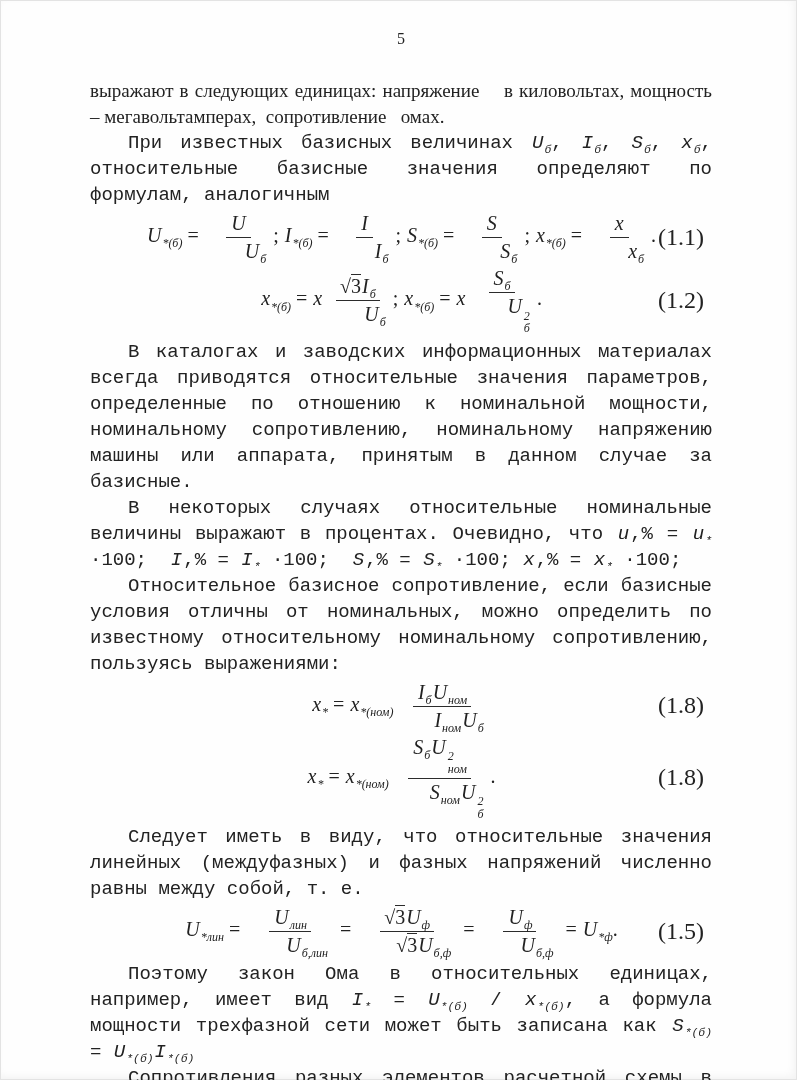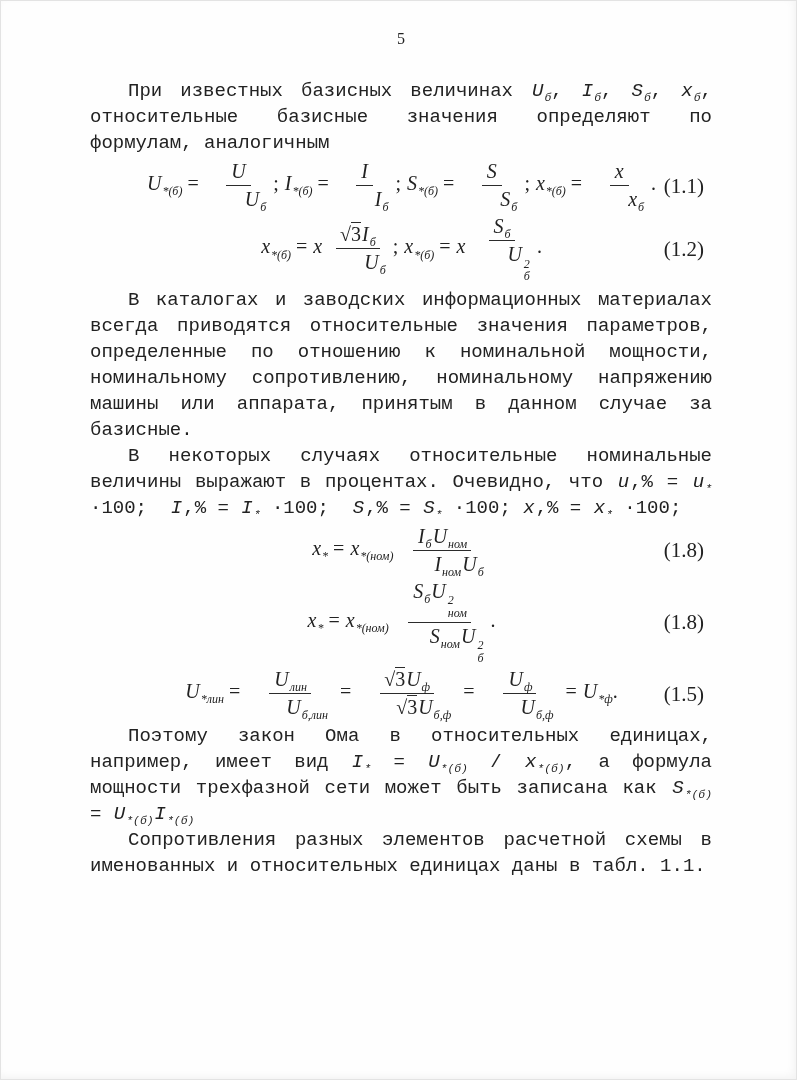--- a/index.html
+++ b/index.html
@@ -40,29 +40,30 @@
   .fd{ padding:2px 4px 0;margin-left:33px; }
   .eq{
     position:relative;
     display:flex; justify-content:center; align-items:center;
     margin:4px 0;
     font-size:20px;
     line-height:1.15;
     min-height:46px;
   }
   .eq-no{ position:absolute; right:8px; top:50%; transform:translateY(-50%);
-          font-size:21px; font-style:normal; }
+          font-size:24px; font-style:normal; }
 </style>
 </head>
 <body>
 
 <div class="page">
 
   <p class="page-number">5</p>
 
+  <p class="para">выражают в следующих единицах: напряжение&nbsp;&nbsp;&nbsp; в киловольтах, мощность – мегавольтамперах,&nbsp; сопротивление&nbsp;&nbsp; омах.</p>
 
   <p class="para indent">При известных базисных величинах <i class="mv">U</i><sub>б</sub>, <i class="mv">I</i><sub>б</sub>, <i class="mv">S</i><sub>б</sub>, <i class="mv">x</i><sub>б</sub>, относительные ба­зисные значения определяют по формулам, аналогичным</p>
 
   <div class="eq">
     <span class="eq-body"><i class="mv">U</i><sub>*(б)</sub> = <span class="frac">
           <span class="fn"><i class="mv">U</i></span>
           <span class="fd"><i class="mv">U</i><sub>б</sub></span>
         </span>; <i class="mv">I</i><sub>*(б)</sub> = <span class="frac">
           <span class="fn"><i class="mv">I</i></span>
           <span class="fd"><i class="mv">I</i><sub>б</sub></span>
@@ -88,20 +89,21 @@
               <span>б</span>
             </span></span>
         </span>.</span>
     <span class="eq-no">(1.2)</span>
   </div>
 
   <p class="para indent">В каталогах и заводских информационных материалах всегда приво­дятся относительные значения параметров, определенные по отношению к номинальной мощности, номинальному сопротивлению, номинальному на­пряжению машины или аппарата, принятым в данном случае за базисные.</p>
 
   <p class="para indent">В некоторых случаях относительные номинальные величины выража­ют в процентах. Очевидно, что <i class="mv">u</i>,% = <i class="mv">u</i><sub>*</sub> ·100;&nbsp; <i class="mv">I</i>,% = <i class="mv">I</i><sub>*</sub> ·100;&nbsp; <i class="mv">S</i>,% = <i class="mv">S</i><sub>*</sub> ·100; <i class="mv">x</i>,% = <i class="mv">x</i><sub>*</sub> ·100;</p>
 
+  <p class="para indent">Относительное базисное сопротивление, если базисные условия от­личны от номинальных, можно определить по известному относительному номинальному сопротивлению, пользуясь выражениями:</p>
 
   <div class="eq">
     <span class="eq-body"><i class="mv">x</i><sub>*</sub> = <i class="mv">x</i><sub>*(ном)</sub><span class="frac">
           <span class="fn"><i class="mv">I</i><sub>б</sub><i class="mv">U</i><sub>ном</sub></span>
           <span class="fd"><i class="mv">I</i><sub>ном</sub><i class="mv">U</i><sub>б</sub></span>
         </span></span>
     <span class="eq-no">(1.8)</span>
   </div>
 
 
@@ -113,20 +115,21 @@
             </span></span>
           <span class="fd"><i class="mv">S</i><sub>ном</sub><i class="mv">U</i><span class="ss">
               <span>2</span>
               <span>б</span>
             </span></span>
         </span>.</span>
     <span class="eq-no">(1.8)</span>
   </div>
 
 
+  <p class="para indent">Следует иметь в виду, что относительные значения линейных (между­фазных) и фазных напряжений численно равны между собой, т. е.</p>
 
   <div class="eq">
     <span class="eq-body"><i class="mv">U</i><sub>*лин</sub> = <span class="frac">
           <span class="fn"><i class="mv">U</i><sub>лин</sub></span>
           <span class="fd"><i class="mv">U</i><sub>б,лин</sub></span>
         </span> = <span class="frac">
           <span class="fn"><span class="rt">√<span class="rtv">3</span></span><i class="mv">U</i><sub>ф</sub></span>
           <span class="fd"><span class="rt">√<span class="rtv">3</span></span><i class="mv">U</i><sub>б,ф</sub></span>
         </span> = <span class="frac">
           <span class="fn"><i class="mv">U</i><sub>ф</sub></span>

